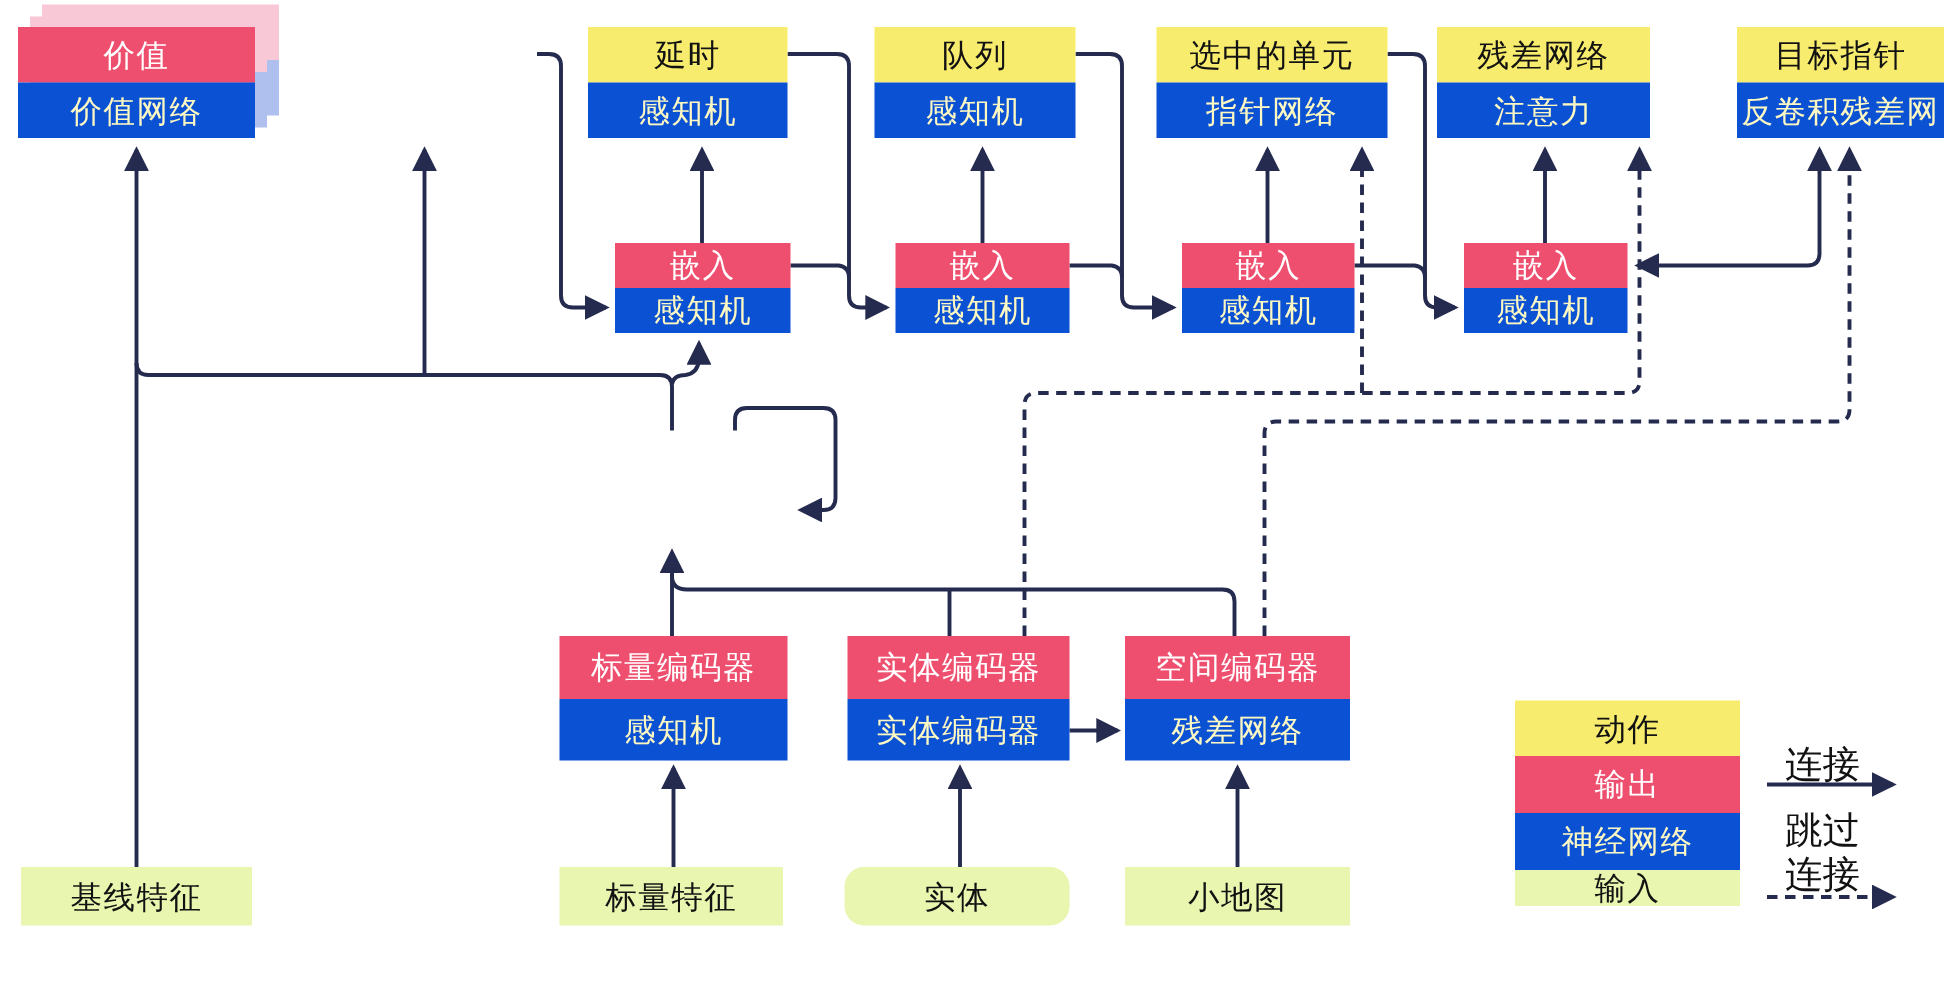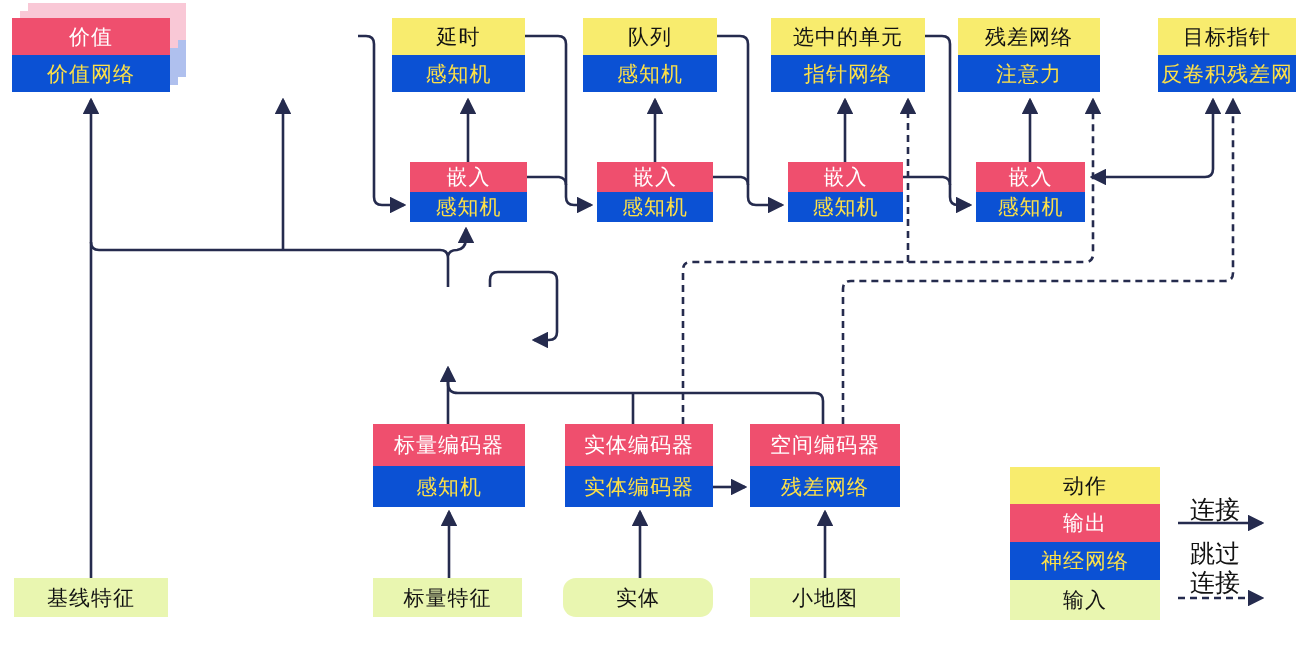--- a/index.html
+++ b/index.html
@@ -3,21 +3,21 @@
 <meta charset="utf-8">
 <style>
   html,body{margin:0;padding:0;background:#ffffff;}
   #canvas{position:relative;width:1301px;height:662px;background:#ffffff;overflow:hidden;
           font-family:"Liberation Serif","DejaVu Serif",serif;}
   #wires{position:absolute;left:0;top:0;width:1301px;height:662px;}
   .node{position:absolute;display:flex;flex-direction:column;text-align:center;}
   .half{display:flex;align-items:center;justify-content:center;font-size:21px;letter-spacing:1px;}
   .c-yellow{background:#f8ec6e;color:#121212;}
   .c-red{background:#ef4f6e;color:#ffffff;}
-  .c-blue{background:#0b51d4;color:#fde047;}
+  .c-blue{background:#0b51d4;color:#fef9c3;}
   .c-green{background:#e9f6b0;color:#121212;}
   .shadow-card{position:absolute;display:flex;flex-direction:column;}
   .s-pink{background:#f9c8d6;}
   .s-blue{background:#afc0ee;}
   .head{top:18px;} .head .half{height:37px;}
   .embed .half{height:30px;}
   .legend-label{position:absolute;font-size:25px;color:#121212;text-align:center;width:110px;}
 </style>
 </head>
 <body>
@@ -150,19 +150,19 @@
     <div class="half c-green" style="height:39px;border-radius:13px;">实体</div>
   </div>
   <div class="node" style="left:750px;top:578px;width:150px;border-radius:19px;">
     <div class="half c-green" style="height:39px;">小地图</div>
   </div>
 
   <div class="node" style="left:1010px;top:467px;width:150px;">
     <div class="half c-yellow" style="height:37px;">动作</div>
     <div class="half c-red" style="height:38px;">输出</div>
     <div class="half c-blue" style="height:38px;">神经网络</div>
-    <div class="half c-green" style="height:40px;text-align:center;">输入</div>
+    <div class="half c-green" style="height:24px;text-align:center;">输入</div>
   </div>
   <div class="legend-label" style="left:1160px;top:493px;">连接</div>
   <div class="legend-label" style="left:1160px;top:537px;">跳过</div>
   <div class="legend-label" style="left:1160px;top:566px;">连接</div>
 
 </div>
 
 </body></html>

